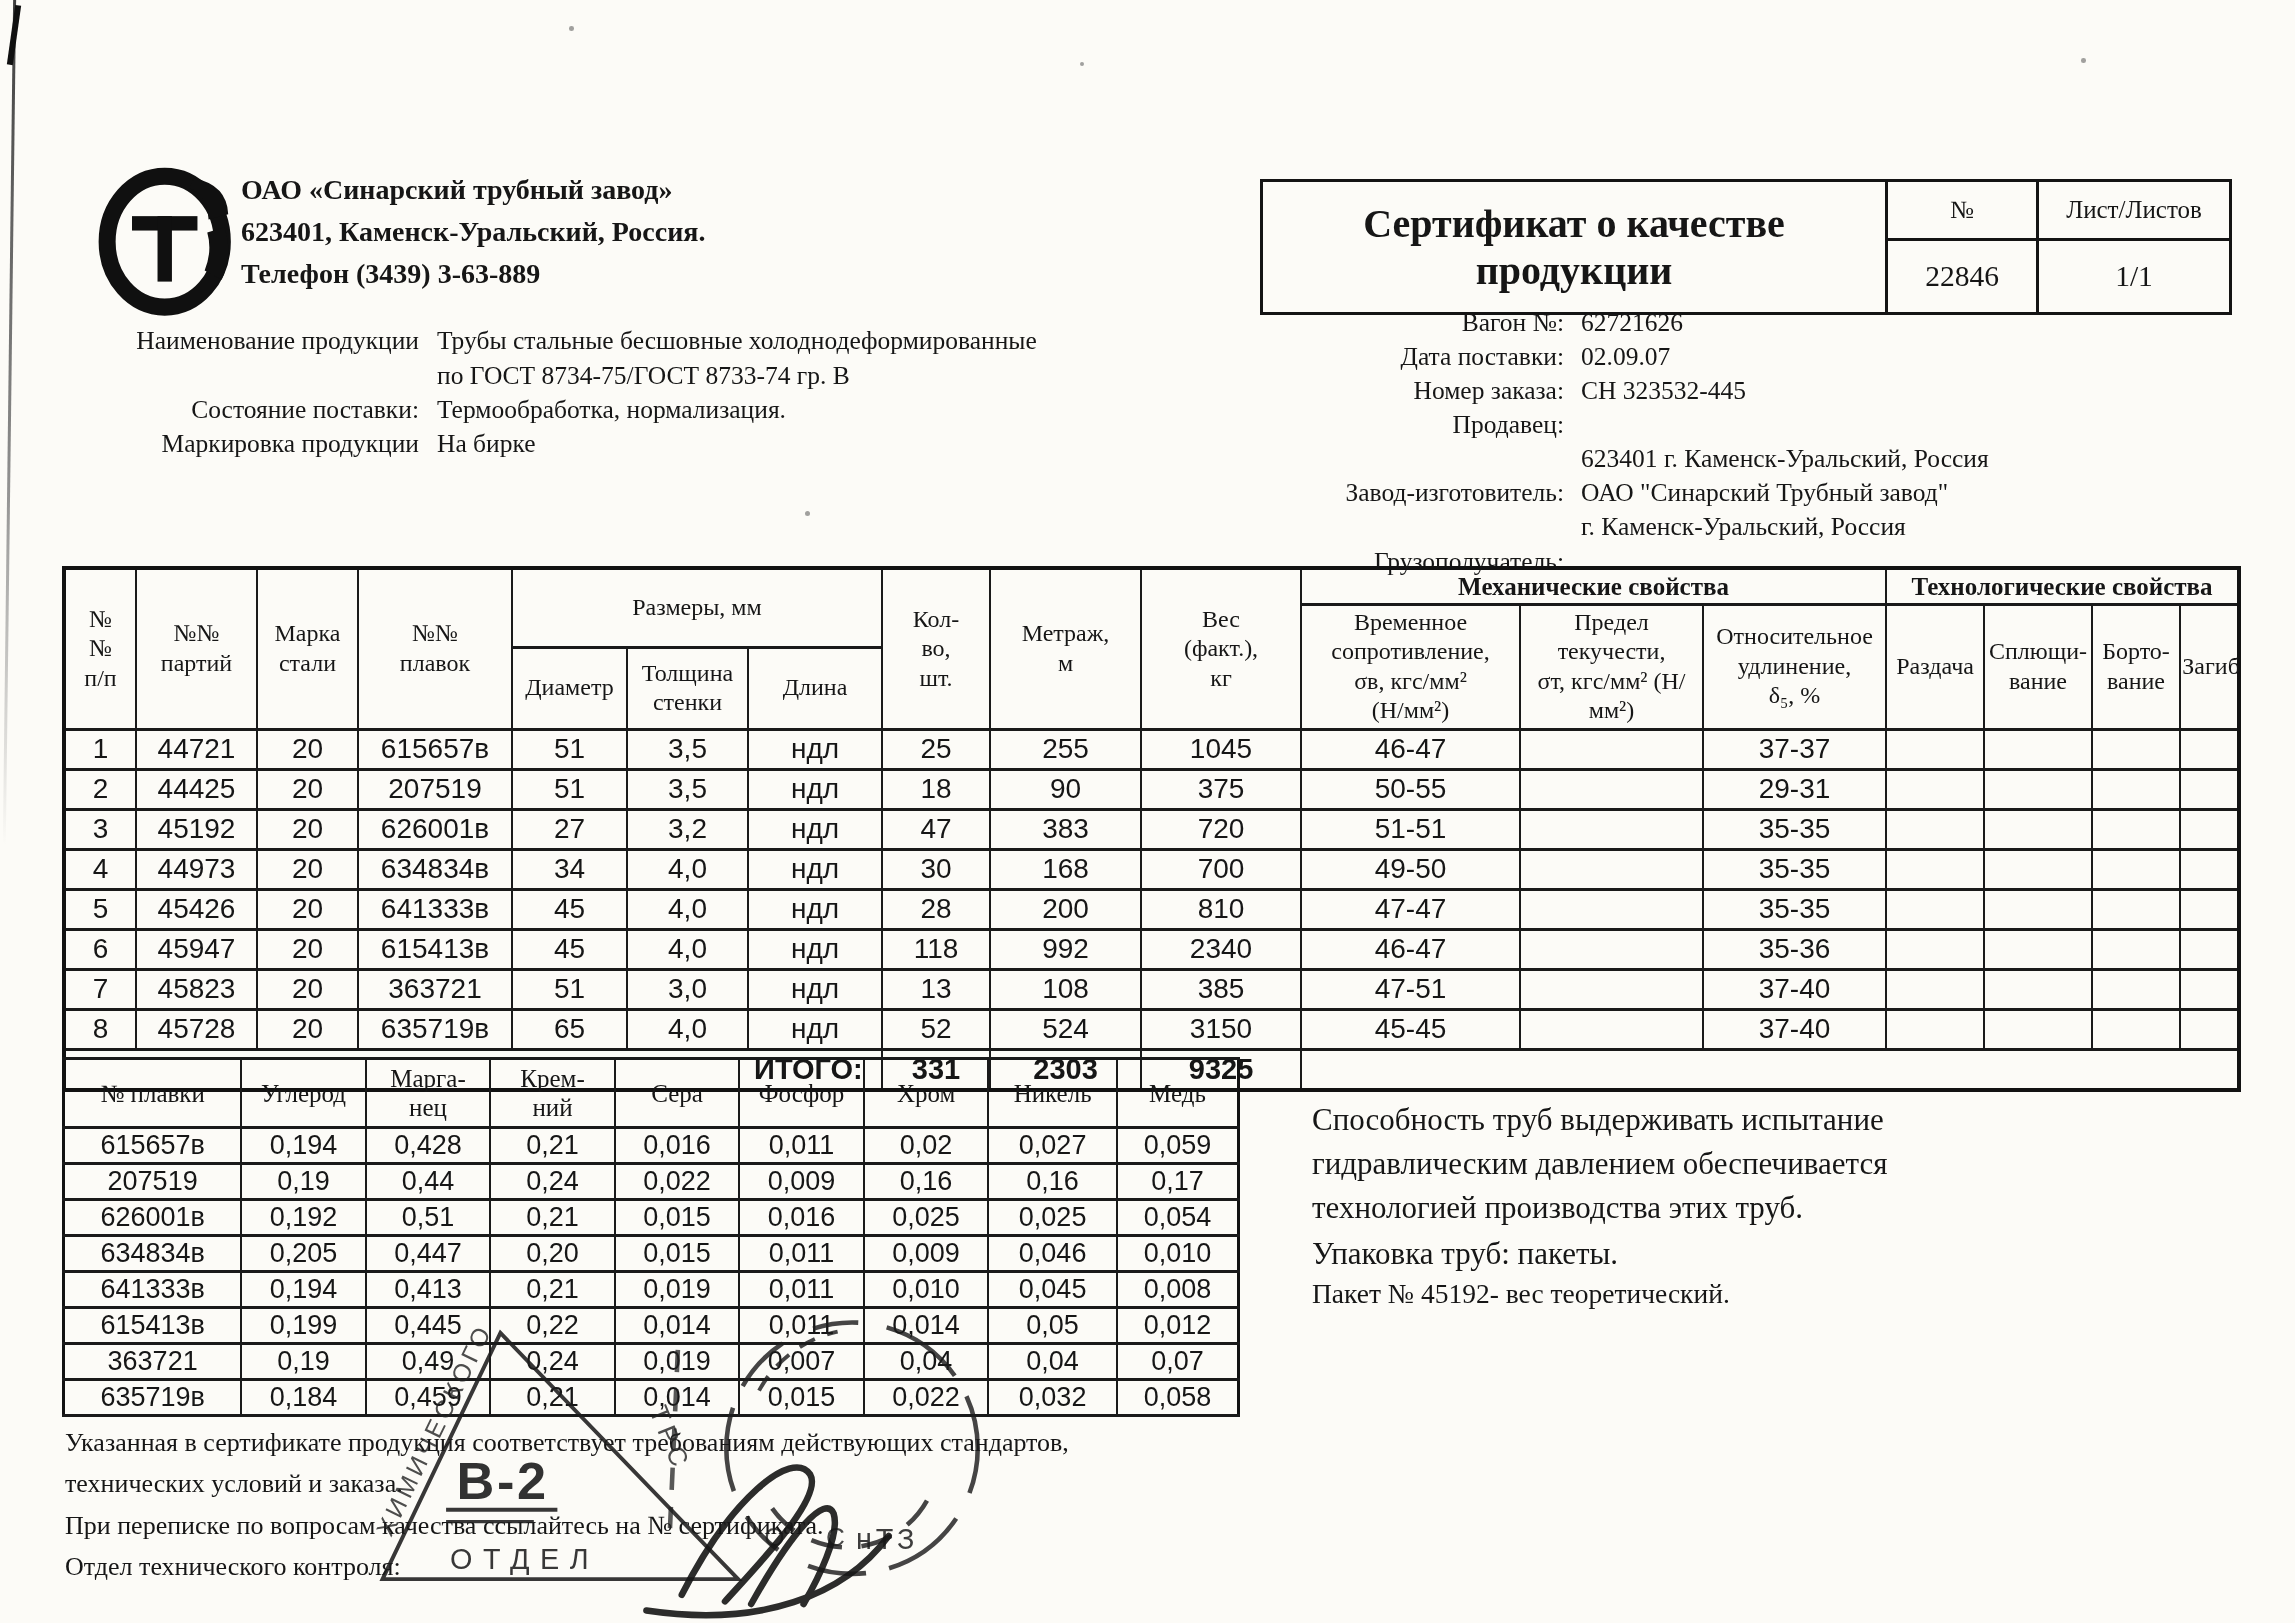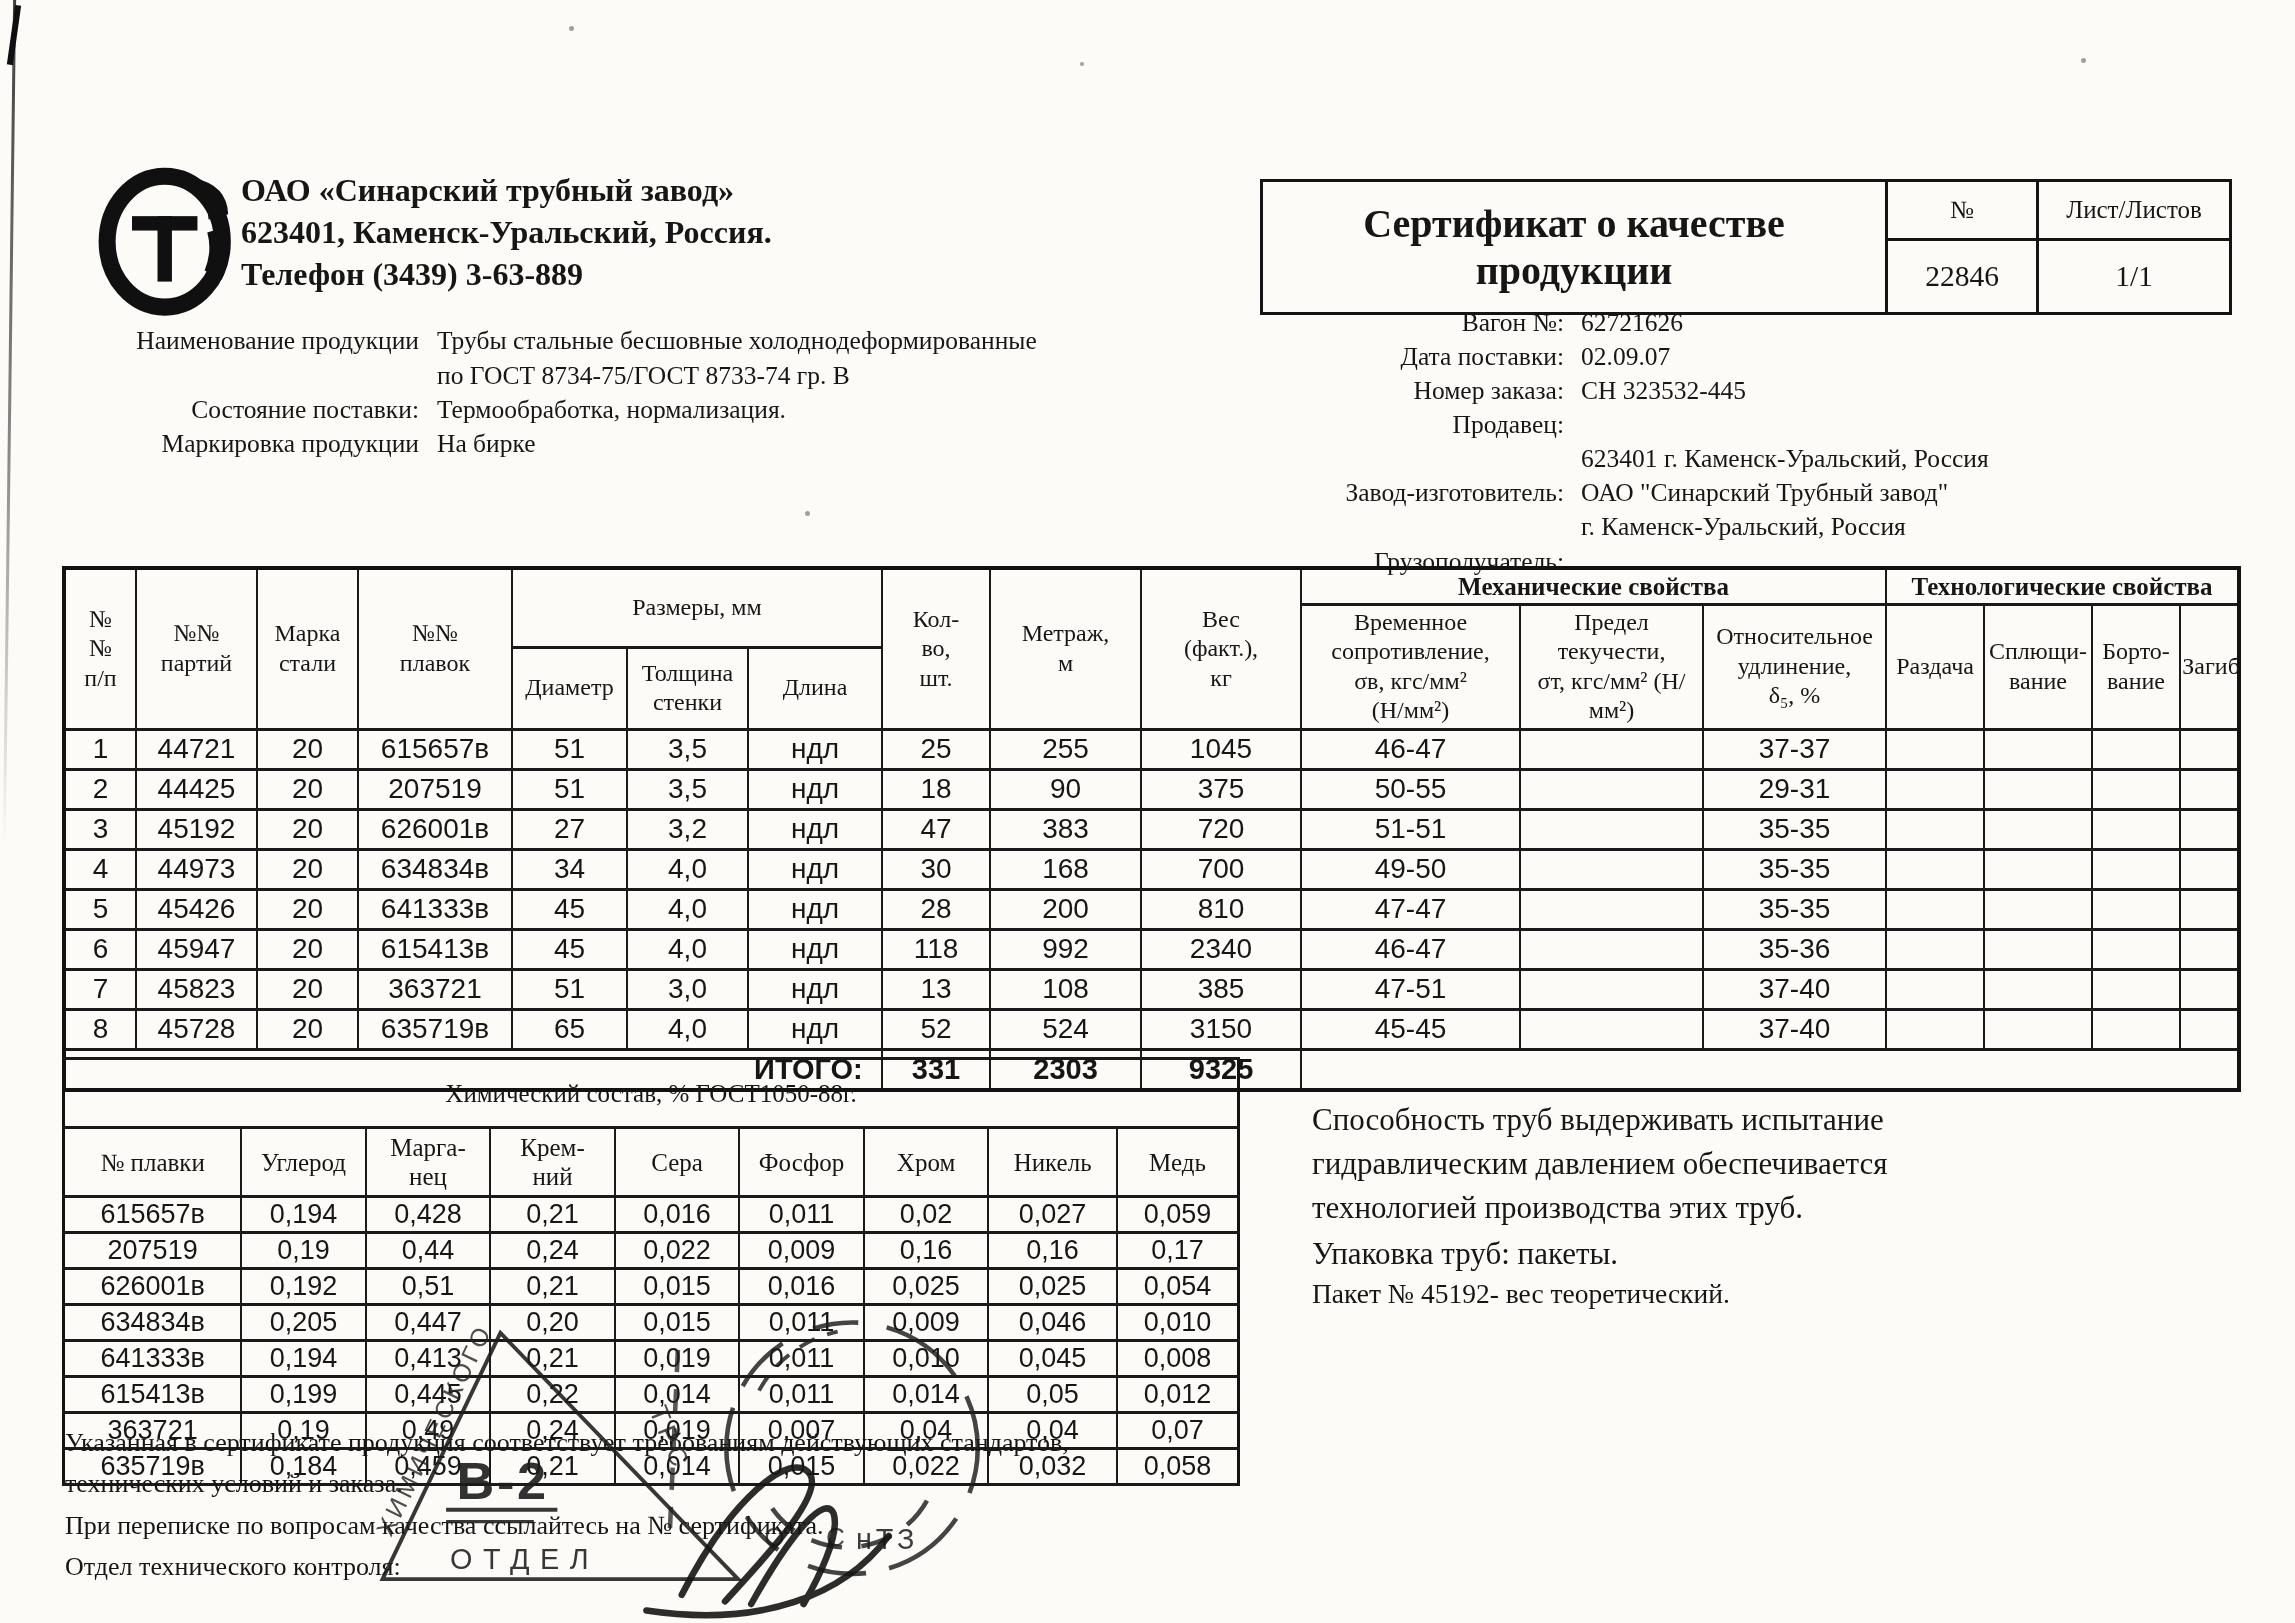--- a/index.html
+++ b/index.html
@@ -7,21 +7,21 @@
         font-family:"Liberation Serif",serif;color:#161616;overflow:hidden;}
 
   
   .edge-line{position:absolute;left:7.9px;top:-6.5px;width:2.6px;height:851px;
              background:linear-gradient(#1c1c1c,#777 55%,rgba(0,0,0,0));transform:rotate(0.7deg);opacity:.85;}
   .corner-mark{position:absolute;left:10.5px;top:5.2px;width:5.9px;height:60px;background:#101010;transform:rotate(8deg);}
   .speck{position:absolute;background:#555;border-radius:50%;opacity:.55;}
 
   
   .logo{position:absolute;left:96px;top:165px;}
-  .company{position:absolute;left:241px;top:169px;font-weight:bold;font-size:32px;line-height:42px;white-space:nowrap;}
+  .company{position:absolute;left:241px;top:169px;font-weight:bold;font-size:28px;line-height:42px;white-space:nowrap;}
 
   .certbox{position:absolute;left:1260px;top:179px;width:969px;border-collapse:collapse;table-layout:fixed;}
   .certbox td{border:3.3px solid #141414;text-align:center;vertical-align:middle;background:#fcfbf7;}
   .cert-title{font-size:40px;font-weight:bold;}
   .cert-h{font-size:25px;height:54px;}
   .cert-v{font-size:29.5px;height:69px;}
 
   .lbl{position:absolute;font-size:25.5px;white-space:nowrap;text-align:right;}
   .val{position:absolute;font-size:25.5px;white-space:nowrap;}
 
@@ -358,23 +358,20 @@
         <col style="width:124px">
         <col style="width:124px">
       <col style="width:124px">
         <col style="width:124px">
         <col style="width:124px">
         <col style="width:128px">
         <col style="width:121px">
     </colgroup>
     <thead>
       <tr>
-          <th colspan="9" class="chem-title">Химический  состав, % ГОСТ1050-88г.</th>
-        </tr>
-      <tr>
         <th>№  плавки</th>
         <th>Углерод</th>
         <th>Марга-
 нец</th>
         <th>Крем-
 ний</th>
         <th>Сера</th>
         <th>Фосфор</th>
         <th>Хром</th>
         <th>Никель</th>

